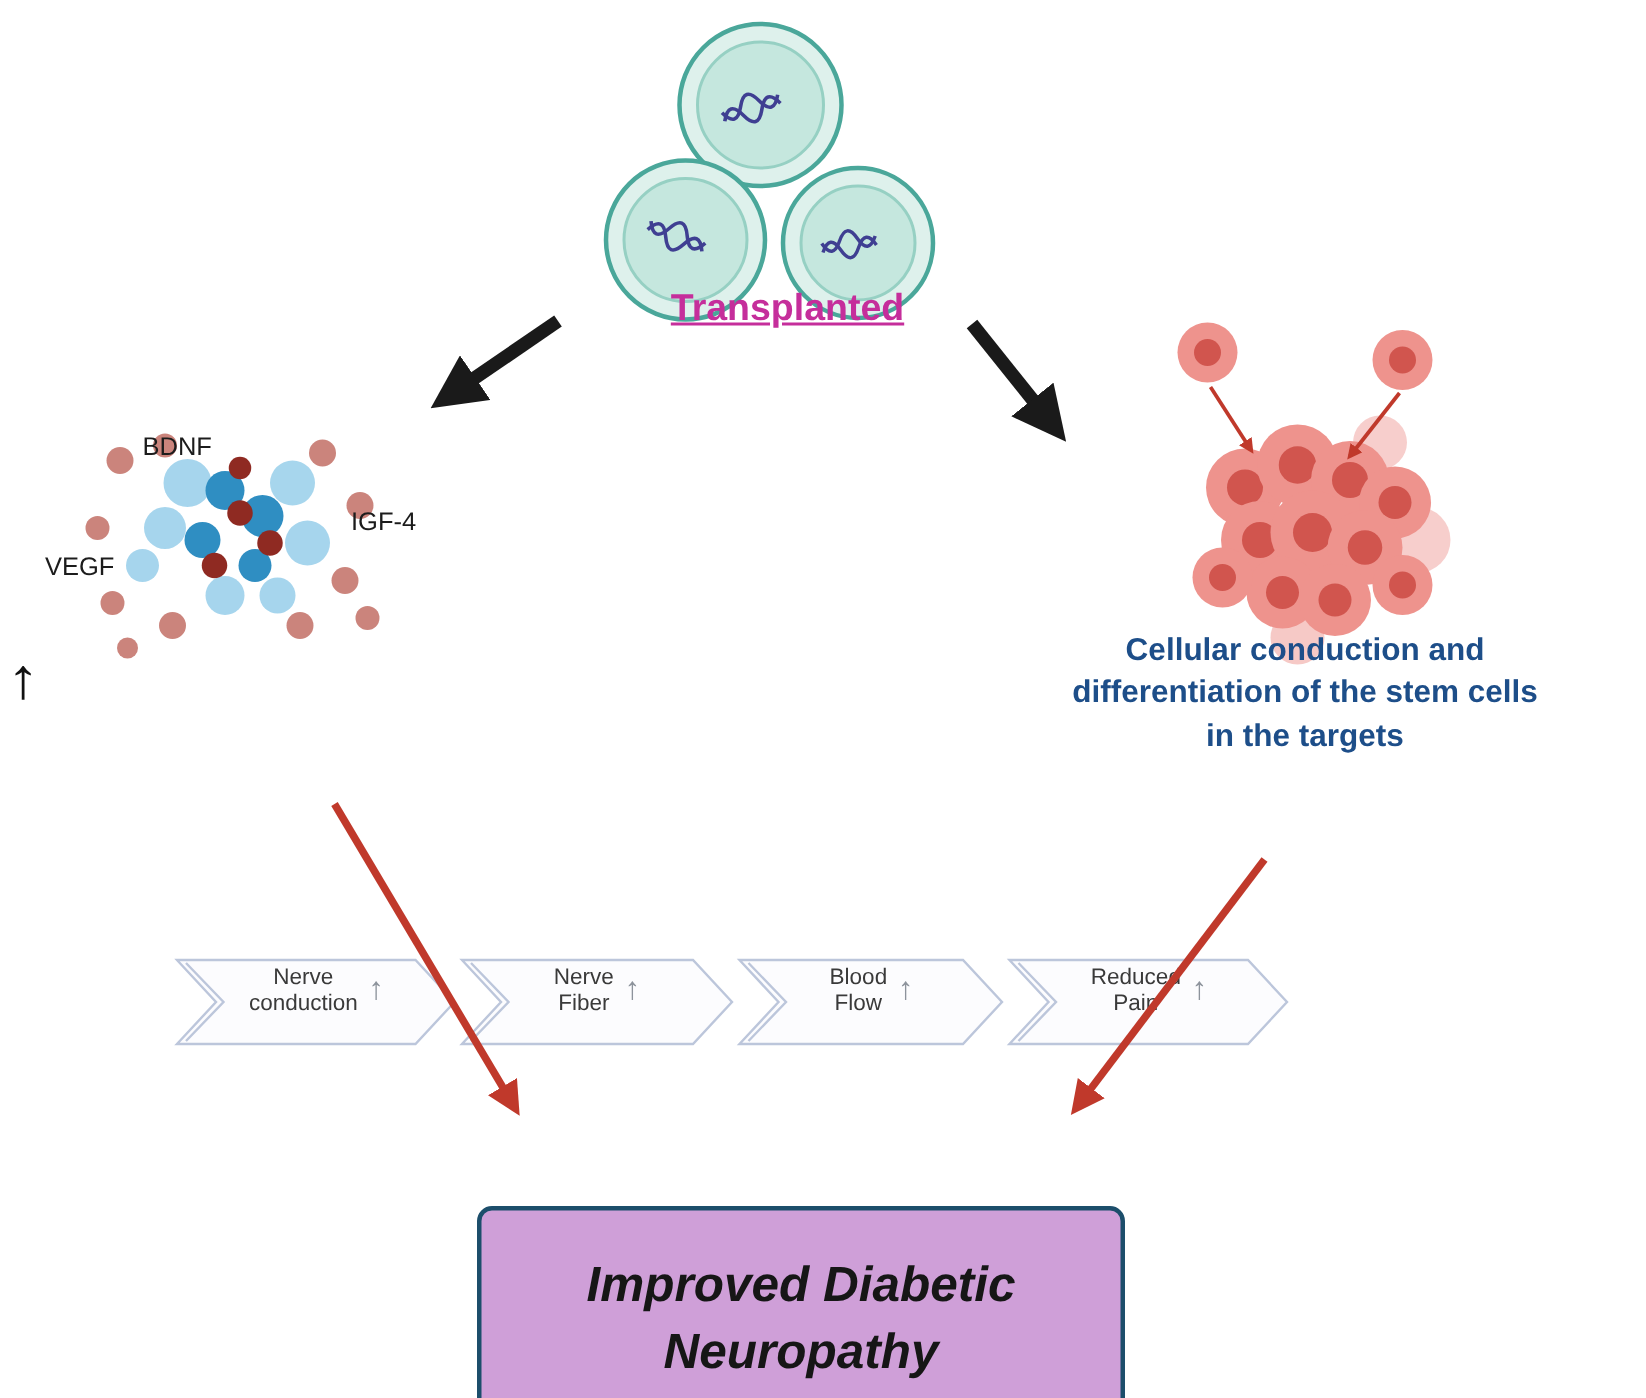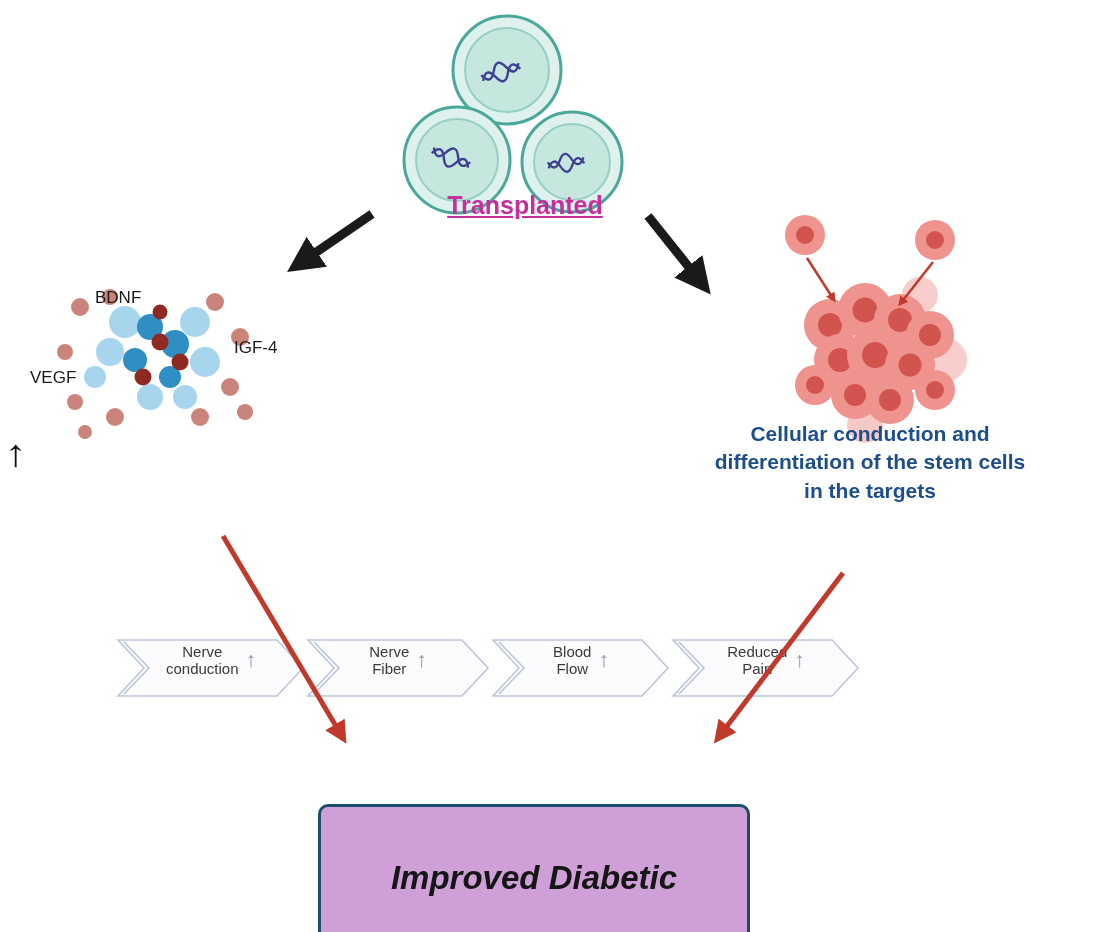--- a/index.html
+++ b/index.html
@@ -227,20 +227,21 @@
   <div class="abs step-text" style="left:705px;top:642px;width:122px;">
     <div class="step-lines">
       <div>Reduced</div>
       <div>Pain</div>
     </div>
     <span class="step-up">↑</span>
   </div>
 
   <div class="abs outcome-box">
     <div>Improved Diabetic</div>
+    <div>Neuropathy</div>
   </div>
 
   <svg class="layer" width="1097" height="932" viewBox="0 0 1097 932">
     <defs>
       <marker id="ah-black" viewBox="0 0 10 10" refX="7" refY="5" markerWidth="4" markerHeight="4" orient="auto">
         <path d="M0,0 L10,5 L0,10 z" fill="#1a1a1a"></path>
       </marker>
       <marker id="ah-red" viewBox="0 0 10 10" refX="7" refY="5" markerWidth="4.5" markerHeight="4.5" orient="auto">
         <path d="M0,0 L10,5 L0,10 z" fill="#c0392b"></path>
       </marker>

